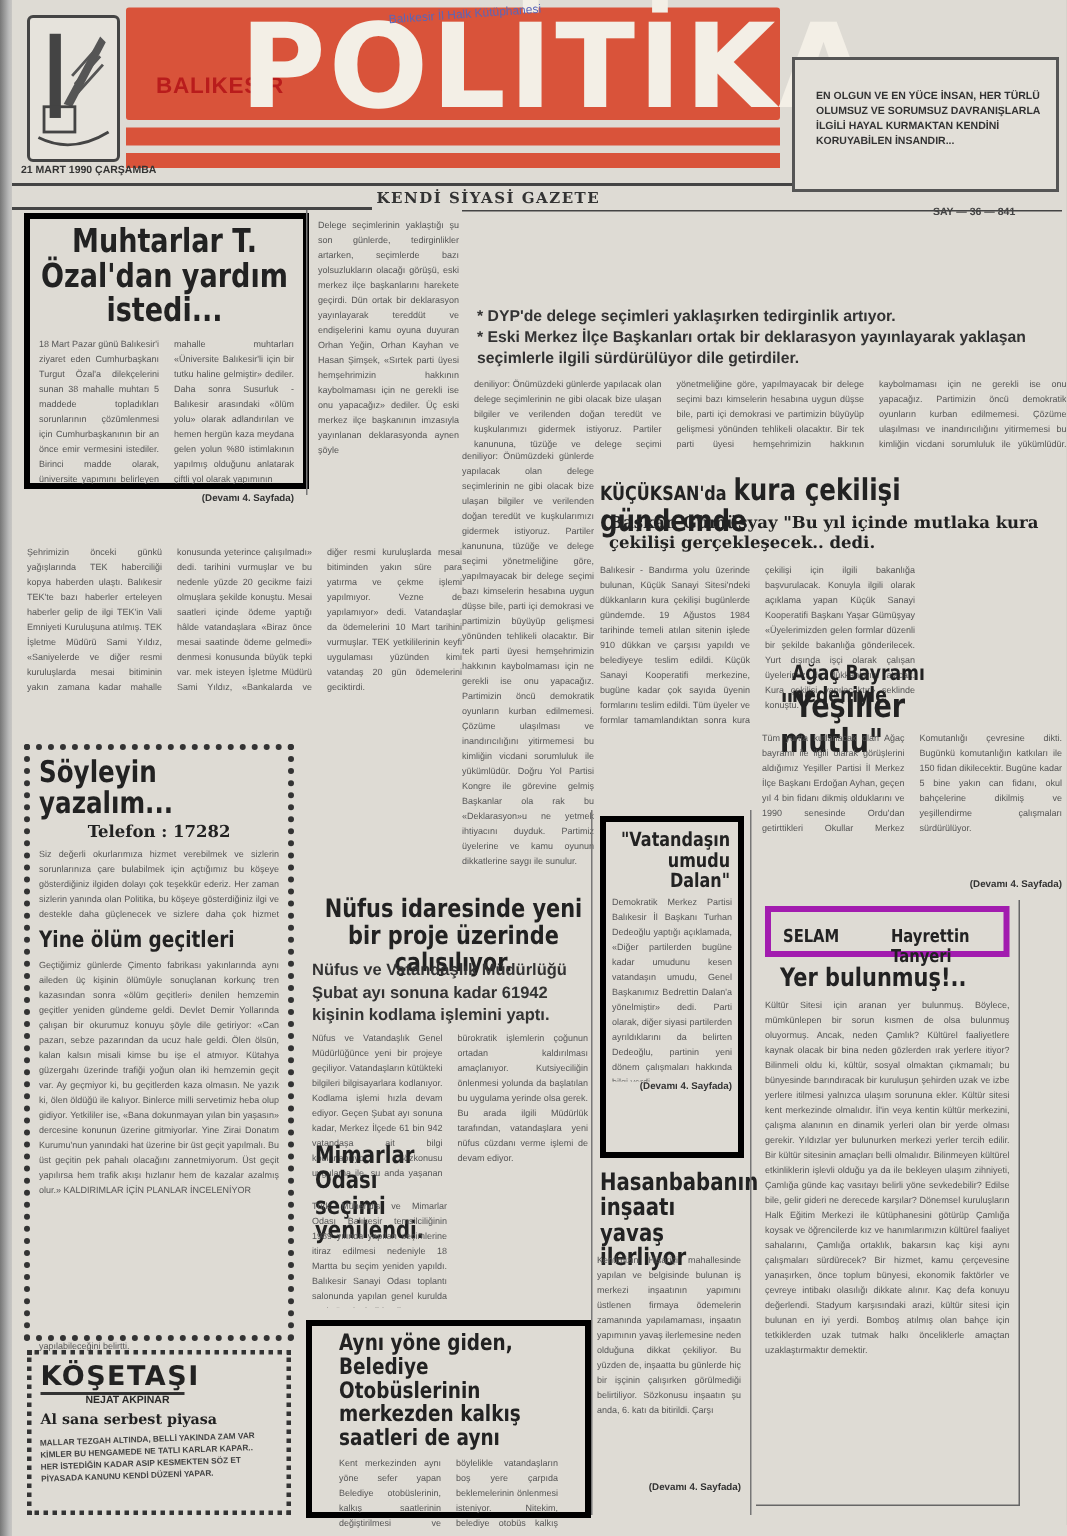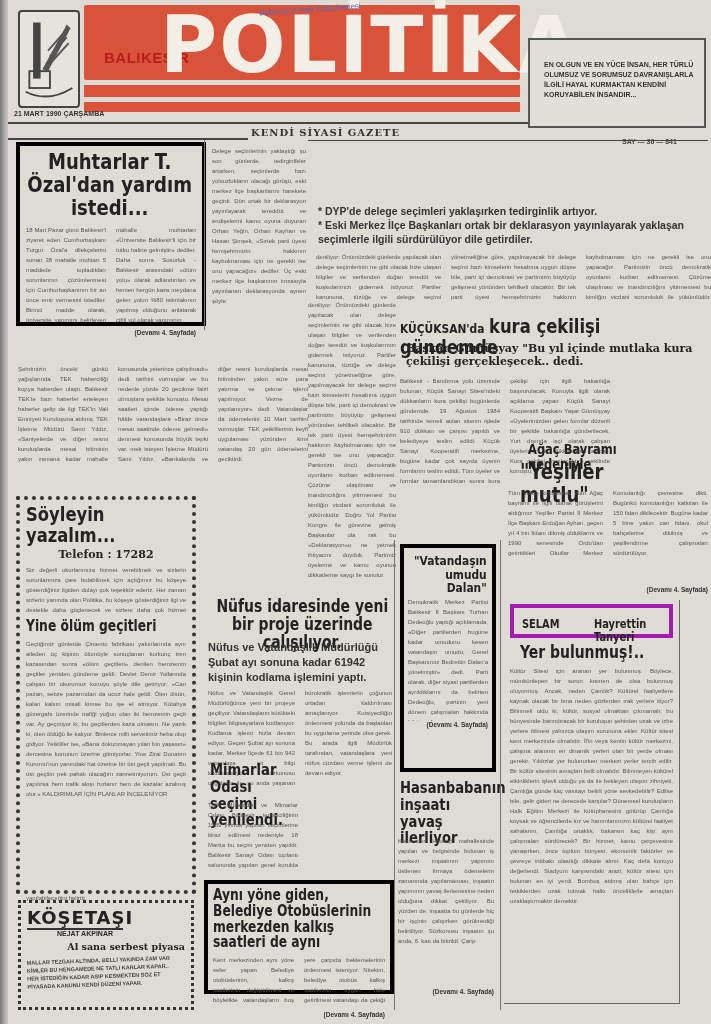--- a/index.html
+++ b/index.html
@@ -102,21 +102,21 @@
     <div class="serif-head" style="font-size:11px;text-align:center;margin:2px 0 4px;">Telefon : 17282</div>
     <div class="body-txt" style="height:50px;overflow:hidden;">Siz değerli okurlarımıza hizmet verebilmek ve sizlerin sorunlarınıza çare bulabilmek için açtığımız bu köşeye gösterdiğiniz ilgiden dolayı çok teşekkür ederiz. Her zaman sizlerin yanında olan Politika, bu köşeye gösterdiğiniz ilgi ve destekle daha güçlenecek ve sizlere daha çok hizmet edebilecektir.</div>
     <div class="head cond" style="font-size:15px;margin:4px 0;">Yine ölüm geçitleri</div>
     <div class="body-txt" style="height:254px;overflow:hidden;">Geçtiğimiz günlerde Çimento fabrikası yakınlarında aynı aileden üç kişinin ölümüyle sonuçlanan korkunç tren kazasından sonra «ölüm geçitleri» denilen hemzemin geçitler yeniden gündeme geldi. Devlet Demir Yollarında çalışan bir okurumuz konuyu şöyle dile getiriyor: «Can pazarı, sebze pazarından da ucuz hale geldi. Ölen ölsün, kalan kalsın misali kimse bu işe el atmıyor. Kütahya güzergahı üzerinde trafiği yoğun olan iki hemzemin geçit var. Ay geçmiyor ki, bu geçitlerden kaza olmasın. Ne yazık ki, ölen öldüğü ile kalıyor. Binlerce milli servetimiz heba olup gidiyor. Yetkililer ise, «Bana dokunmayan yılan bin yaşasın» dercesine konunun üzerine gitmiyorlar. Yine Zirai Donatım Kurumu'nun yanındaki hat üzerine bir üst geçit yapılmalı. Bu üst geçitin pek pahalı olacağını zannetmiyorum. Üst geçit yapılırsa hem trafik akışı hızlanır hem de kazalar azalmış olur.» KALDIRIMLAR İÇİN PLANLAR İNCELENİYOR</div>
     <div class="body-txt">yapılabileceğini belirtti.</div>
   </div>
 
   <div class="abs dotted" style="left:10px;top:900px;width:176px;height:110px;padding:6px;border-width:3px;">
     <div class="head" style="font-size:18px;letter-spacing:1px;border-bottom:2px solid #333;width:96px;">KÖŞETAŞI</div>
     <div style="font-size:7px;font-weight:bold;margin-left:30px;">NEJAT AKPINAR</div>
-    <div class="serif-head" style="font-size:9.5px;text-align:right;margin:4px 0;">Al sana serbest piyasa</div>
+    <div class="serif-head" style="font-size:9.5px;text-align:left;margin:4px 0;">Al sana serbest piyasa</div>
     <div style="font-size:5.5px;font-weight:bold;line-height:8px;color:#444;transform:rotate(-2deg);">
       <div>MALLAR TEZGAH ALTINDA, BELLİ YAKINDA ZAM VAR</div>
       <div>KİMLER BU HENGAMEDE NE TATLI KARLAR KAPAR..</div>
       <div>HER İSTEDİĞİN KADAR ASIP KESMEKTEN SÖZ ET</div>
       <div>PİYASADA KANUNU KENDİ DÜZENİ YAPAR.</div>
     </div>
   </div>
 
   <div class="abs head cond" style="left:200px;top:598px;width:230px;font-size:17px;text-align:center;">Nüfus idaresinde yeni bir proje üzerinde çalışılıyor.</div>
   <div class="abs" style="left:200px;top:640px;width:184px;font-size:11px;font-weight:bold;line-height:15px;color:#333;">Nüfus ve Vatandaşlık Müdürlüğü Şubat ayı sonuna kadar 61942 kişinin kodlama işlemini yaptı.</div>
@@ -128,21 +128,21 @@
   <div class="abs boxed" style="left:392px;top:544px;width:96px;height:228px;padding:4px;">
     <div class="head cond" style="font-size:13px;text-align:right;margin:2px 0;width:120%;">"Vatandaşın umudu Dalan"</div>
     <div class="body-txt" style="height:124px;overflow:hidden;">Demokratik Merkez Partisi Balıkesir İl Başkanı Turhan Dedeoğlu yaptığı açıklamada, «Diğer partilerden bugüne kadar umudunu kesen vatandaşın umudu, Genel Başkanımız Bedrettin Dalan'a yönelmiştir» dedi. Parti olarak, diğer siyasi partilerden ayrıldıklarını da belirten Dedeoğlu, partinin yeni dönem çalışmaları hakkında bilgi verdi.</div>
     <div class="cont">(Devamı 4. Sayfada)</div>
   </div>
 
   <div class="abs head cond" style="left:392px;top:780px;width:110px;font-size:16px;">Hasanbabanın inşaatı yavaş ilerliyor</div>
   <div class="abs body-txt" style="left:390px;top:836px;width:96px;height:150px;overflow:hidden;">Kentimizin Hisariçi mahallesinde yapılan ve belgisinde bulunan iş merkezi inşaatının yapımını üstlenen firmaya ödemelerin zamanında yapılamaması, inşaatın yapımının yavaş ilerlemesine neden olduğuna dikkat çekiliyor. Bu yüzden de, inşaatta bu günlerde hiç bir işçinin çalışırken görülmediği belirtiliyor. Sözkonusu inşaatın şu anda, 6. katı da bitirildi. Çarşı</div>
   <div class="abs cont" style="left:392px;top:988px;width:94px;">(Devamı 4. Sayfada)</div>
 
-  <div class="abs boxed" style="left:196px;top:880px;width:190px;height:114px;padding:4px 5px;">
+  <div class="abs boxed" style="left:196px;top:880px;width:190px;height:132px;padding:4px 18px;">
     <div class="head cond" style="font-size:15px;width:118%;">Aynı yöne giden, Belediye Otobüslerinin merkezden kalkış saatleri de aynı</div>
     <div class="col2 body-txt" style="margin-top:4px;height:56px;overflow:hidden;">Kent merkezinden aynı yöne sefer yapan Belediye otobüslerinin, kalkış saatlerinin değiştirilmesi ve böylelikle vatandaşların boş yere çarpıda beklemelerinin önlenmesi isteniyor. Nitekim, belediye otobüs kalkış saatlerinin uygun hale getirilmesi vatandaşı da çekiği eziyetten kurtaracaktır. Vatandaş, aynı yöne sefer yapan belediye otobüslerin</div>
     <div class="cont">(Devamı 4. Sayfada)</div>
   </div>
 
   <div class="abs" style="left:496px;top:600px;width:176px;height:404px;border-right:1px solid #666;border-bottom:1px solid #666;padding:4px 6px;">
     <div style="border:4px solid #a21caf;height:34px;position:relative;padding:8px 6px;">
       <span class="head cond" style="font-size:12px;position:absolute;left:8px;top:10px;">SELAM</span>
       <span class="head cond" style="font-size:12px;position:absolute;left:80px;top:10px;">Hayrettin Tanyeri</span>
     </div>

